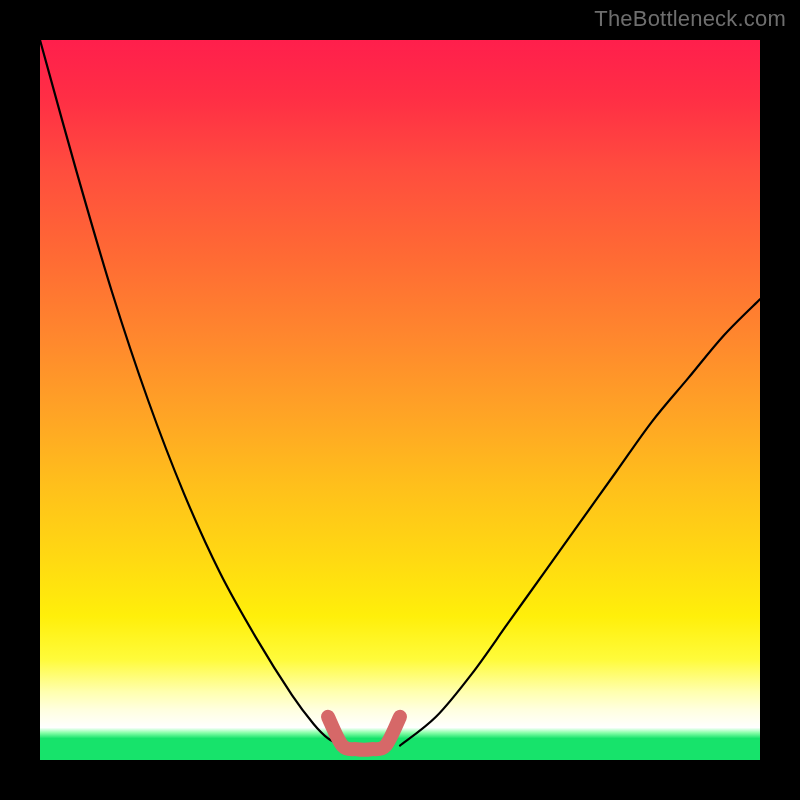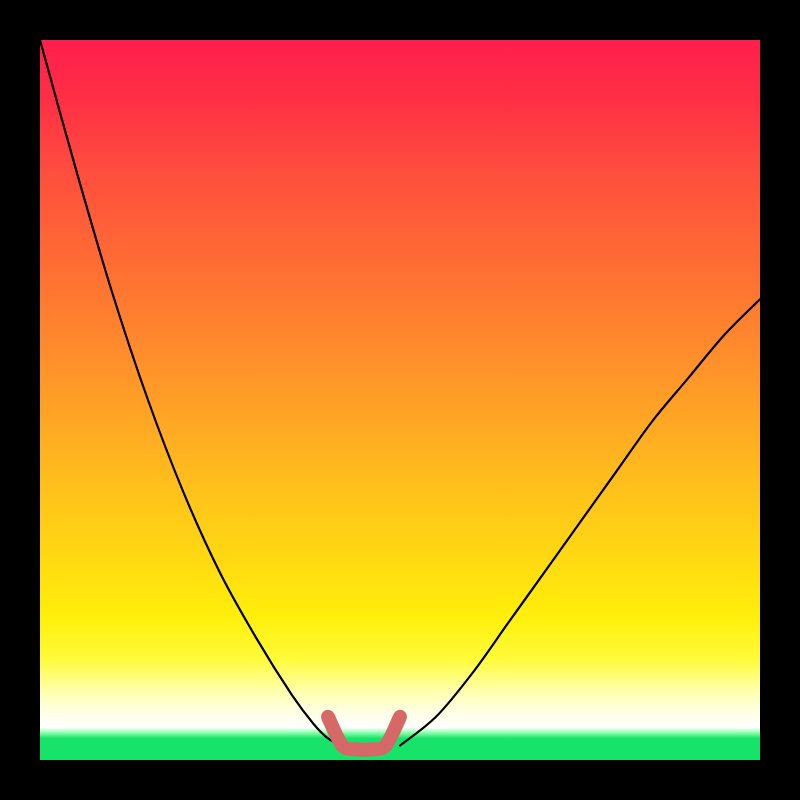--- a/index.html
+++ b/index.html
@@ -71,13 +71,14 @@
   <div class="plot">
     <svg viewBox="0 0 720 720" preserveAspectRatio="none">
       <g>
         <path d="M 0.0 0.0 C 6.0 21.6, 24.0 87.6, 36.0 129.6 C 48.0 171.6, 60.0 213.6, 72.0 252.0 C 84.0 290.4, 96.0 326.4, 108.0 360.0 C 120.0 393.6, 132.0 424.8, 144.0 453.6 C 156.0 482.4, 168.0 508.8, 180.0 532.8 C 192.0 556.8, 204.0 577.2, 216.0 597.6 C 228.0 618.0, 242.4 640.8, 252.0 655.2 C 261.6 669.6, 267.6 676.8, 273.6 684.0 C 279.6 691.2, 283.2 694.8, 288.0 698.4 C 292.8 702.0, 300.0 704.4, 302.4 705.6" id="path-left" fill="none" stroke="#000000" stroke-width="2.2" stroke-linecap="round"></path>
         <path d="M 360.0 705.6 C 366.0 700.8, 384.0 688.8, 396.0 676.8 C 408.0 664.8, 420.0 649.2, 432.0 633.6 C 444.0 618.0, 456.0 600.0, 468.0 583.2 C 480.0 566.4, 492.0 549.6, 504.0 532.8 C 516.0 516.0, 528.0 499.2, 540.0 482.4 C 552.0 465.6, 564.0 448.8, 576.0 432.0 C 588.0 415.2, 600.0 397.2, 612.0 381.6 C 624.0 366.0, 636.0 352.8, 648.0 338.4 C 660.0 324.0, 672.0 308.4, 684.0 295.2 C 696.0 282.0, 714.0 265.2, 720.0 259.2" id="path-right" fill="none" stroke="#000000" stroke-width="2.2" stroke-linecap="round"></path>
         <path d="M 288.0 676.8 C 290.4 681.6, 297.6 700.2, 302.4 705.6 C 307.2 711.0, 312.0 708.6, 316.8 709.2 C 321.6 709.8, 326.4 709.8, 331.2 709.2 C 336.0 708.6, 340.8 711.0, 345.6 705.6 C 350.4 700.2, 357.6 681.6, 360.0 676.8" id="path-marker" fill="none" stroke="#d66868" stroke-width="14" stroke-linecap="round" stroke-linejoin="round"></path>
       </g>
     </svg>
   </div>
 
+  <div class="watermark">TheBottleneck.com</div>
 </div>
 
 </body></html>

